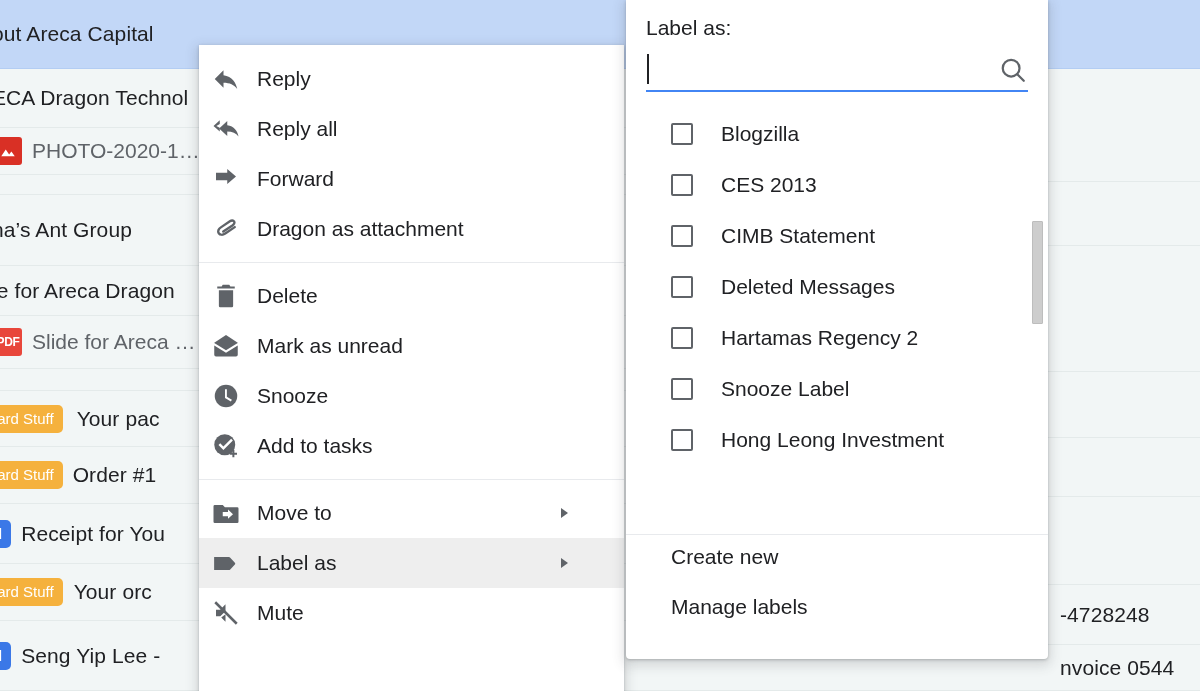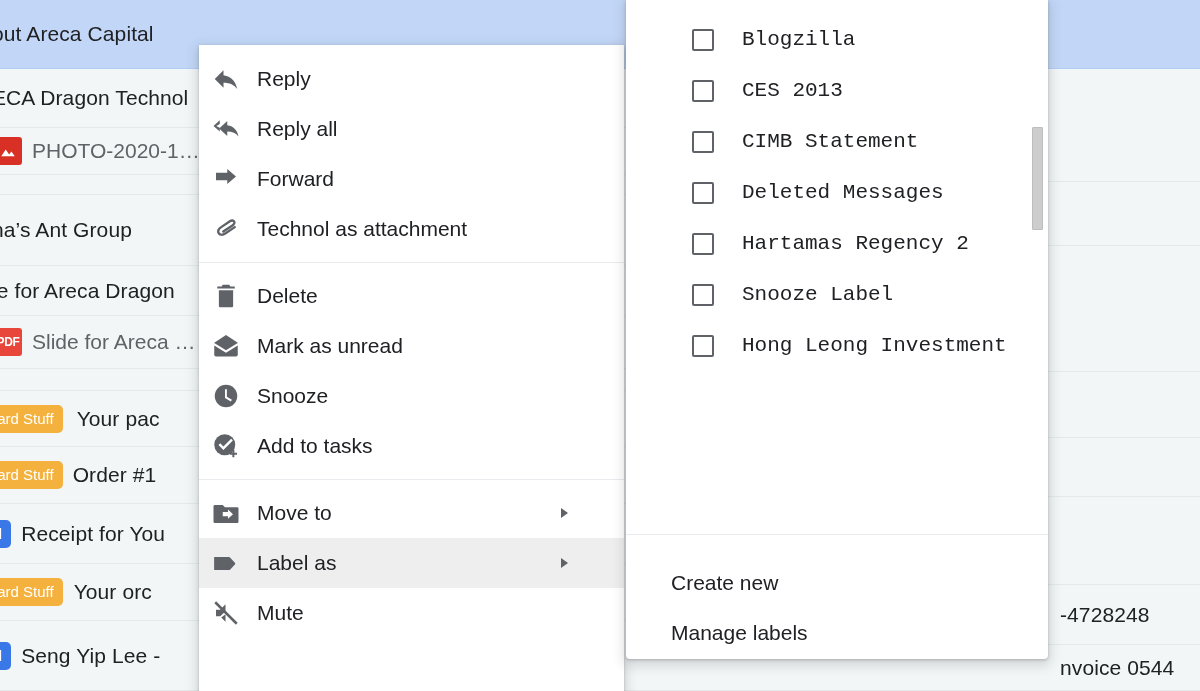--- a/index.html
+++ b/index.html
@@ -208,27 +208,26 @@
   #lp-list {
     flex: 1 1 auto;
     position: relative;
     overflow: hidden;
     padding-top: 14px;
   }
   .lbl {
     display: flex;
     align-items: center;
     height: 51px;
-    padding: 0 20px 0 66px;
+    padding: 0 20px 0 45px;
     box-sizing: border-box;
     cursor: pointer;
     font-size: 21px;
     color: #202124;
     white-space: nowrap;
-    font-family: Liberation Mono, monospace;
   }
   .cbx {
     width: 22px;
     height: 22px;
     flex: 0 0 22px;
     border: 2px solid #5f6368;
     border-radius: 2px;
     box-sizing: border-box;
     margin-right: 28px;
     background: #fff;
@@ -253,21 +252,21 @@
     border-radius: 1px;
     cursor: pointer;
   }
   #lp-foot {
     flex: 0 0 auto;
     border-top: 1px solid #e8eaed;
     padding: 10px 0 14px 0;
   }
   .lp-action {
     display: flex;
-    align-items: flex-end;
+    align-items: flex-start;
     height: 50px;
     padding: 0 8px 0 45px;
     font-size: 21px;
     color: #202124;
     cursor: pointer;
     white-space: nowrap;
   }
 </style>
 </head>
 <body>
@@ -384,21 +383,21 @@
             </svg>
           </span>
           <span class="mi-label">Forward</span>
         </div>
         <div class="mi">
           <span class="mi-icon">
             <svg width="30" height="30" viewBox="0 0 24 24">
               <path fill="none" stroke="#5f6368" stroke-width="1.9" stroke-linecap="round" d="M19 10.5l-7.6 5.1c-2 1.4-4.2 1.2-5.2-.2-1-1.4-.3-3.4 1.7-4.7l7.2-4.9c1.3-.9 2.8-.8 3.4.2.7 1-.1 2.3-1.4 3.2L9.8 14"></path>
             </svg>
           </span>
-          <span class="mi-label">Technol as attachment</span>
+          <span class="mi-label">Dragon as attachment</span>
         </div>
         <div class="menu-sep"></div>
         <div class="mi">
           <span class="mi-icon">
             <svg width="30" height="30" viewBox="0 0 24 24">
               <path fill="#5f6368" d="M9.4 3h5.2l.9 1.3H19V6H5V4.3h3.5L9.4 3z"></path>
               <path fill="#5f6368" d="M6.3 7.3h11.4V20a1 1 0 0 1-1 1H7.3a1 1 0 0 1-1-1V7.3z"></path>
             </svg>
           </span>
           <span class="mi-label">Delete</span>
@@ -459,20 +458,33 @@
               <line x1="3.4" y1="3.4" x2="20.6" y2="20.6" stroke="#5f6368" stroke-width="2"></line>
             </svg>
           </span>
           <span class="mi-label">Mute</span>
         </div>
       </div>
   </div>
 
   <div id="labelpanel" class="popup">
 
+    <div id="lp-head">
+      <div id="lp-title">Label as:</div>
+      <div id="lp-searchwrap">
+        <div id="lp-caret"></div>
+        <input id="lp-search" type="text" placeholder="" style="">
+        <span id="lp-searchicon">
+          <svg width="30" height="30" viewBox="0 0 24 24">
+            <path fill="none" stroke="#5f6368" stroke-width="1.8" d="M10.5 3.8a6.7 6.7 0 1 0 0 13.4 6.7 6.7 0 0 0 0-13.4z"></path>
+            <line x1="15.4" y1="15.4" x2="20.6" y2="20.6" stroke="#5f6368" stroke-width="1.8" stroke-linecap="round"></line>
+          </svg>
+        </span>
+      </div>
+    </div>
 
     <div id="lp-list">
       <div id="lp-list-items">
           <div class="lbl">
             <span class="cbx"></span>
             <span>Blogzilla</span>
           </div>
           <div class="lbl">
             <span class="cbx"></span>
             <span>CES 2013</span>

